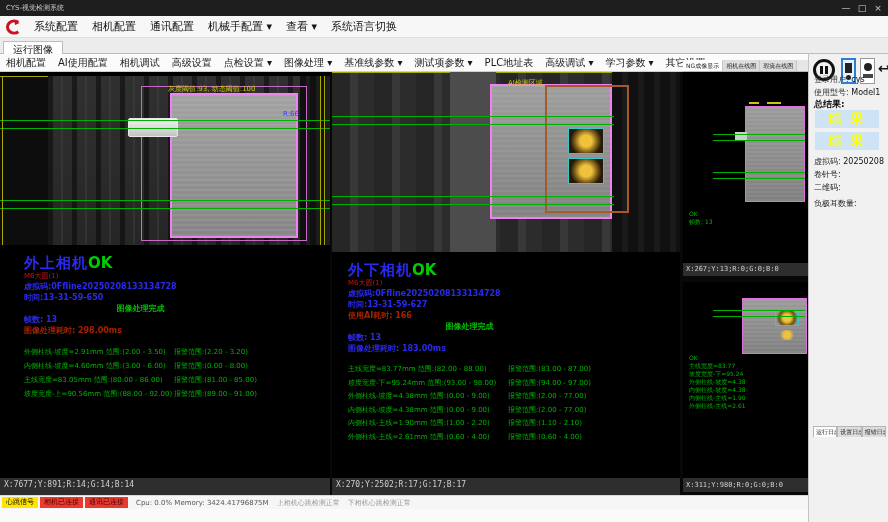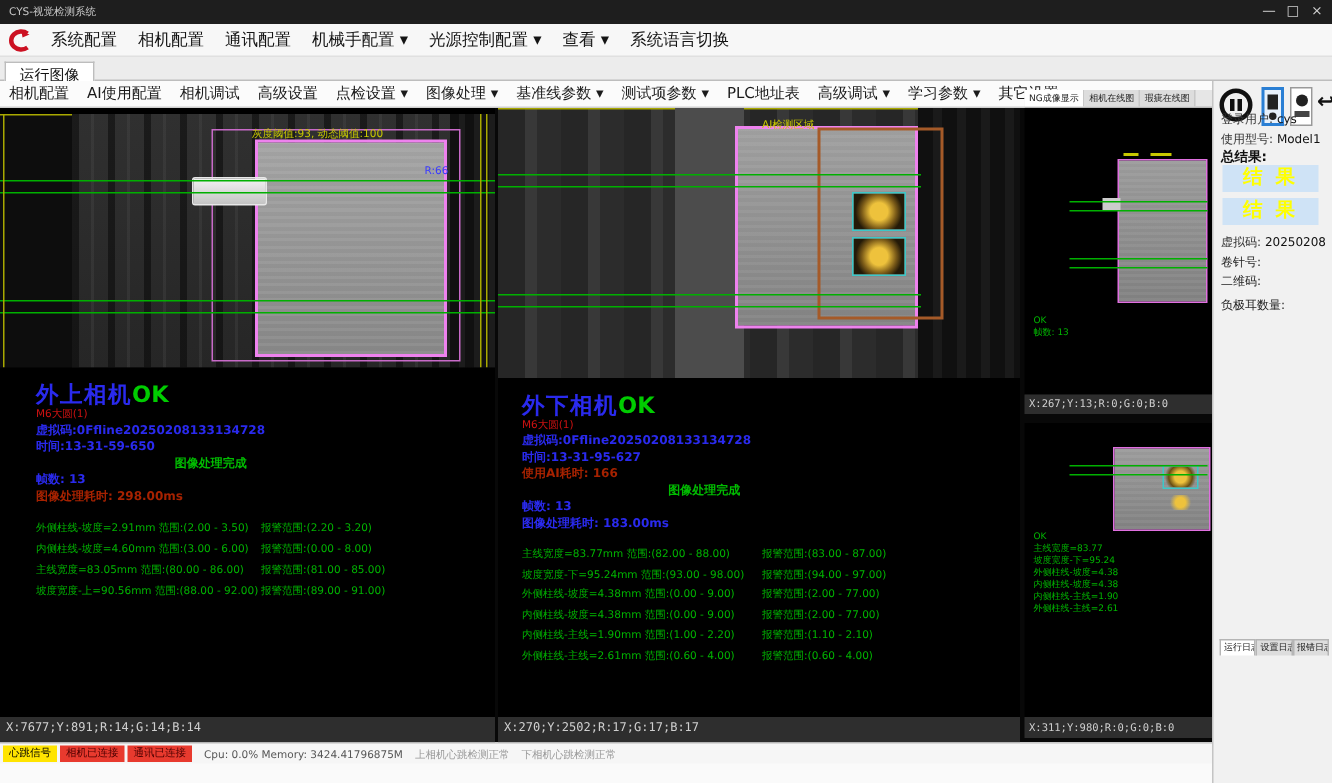--- a/index.html
+++ b/index.html
@@ -142,21 +142,20 @@
   <div class="menubar">
     <svg class="logo" viewBox="0 0 24 24">
       <path d="M20 5 A 10 9 0 1 0 20 19" stroke="#cc1122" stroke-width="4.5" fill="none"></path>
       <path d="M14 3 L22 6 L15 9 Z" fill="#cc1122"></path>
     </svg>
     <div style="display:flex">
         <span class="mi">系统配置</span>
         <span class="mi">相机配置</span>
         <span class="mi">通讯配置</span>
         <span class="mi">机械手配置 ▾</span>
-        <span class="mi">光源控制配置 ▾</span>
         <span class="mi">查看 ▾</span>
         <span class="mi">系统语言切换</span>
       </div>
   </div>
 
   <div class="tabstrip">
     <span class="vtab">运行图像</span>
   </div>
 
   <div class="toolbar">
@@ -245,21 +244,21 @@
     </div>
     <div class="ovl-y" style="left:176px;top:6px;">AI检测区域</div>
 
     <div class="tb" style="left:16px;top:188px;">
       <div>
         <span class="vtitle">外下相机</span><span class="vok">OK</span>
       </div>
       <div class="vtag">M6大圆(1)</div>
       <div>
           <div class="iline c-blue">虚拟码:0Ffline20250208133134728</div>
-          <div class="iline c-blue">时间:13-31-95-627</div>
+          <div class="iline c-blue">时间:13-31-59-627</div>
           <div class="iline c-darkred">使用AI耗时: 166</div>
           <div class="iline c-green">图像处理完成</div>
           <div class="iline c-blue">帧数: 13</div>
           <div class="iline c-blue">图像处理耗时: 183.00ms</div>
         </div>
       <div class="mrows">
           <div class="mrow">
           <span class="m">主线宽度=83.77mm 范围:(82.00 - 88.00)</span>
           <span class="a">报警范围:(83.00 - 87.00)</span>
         </div>

